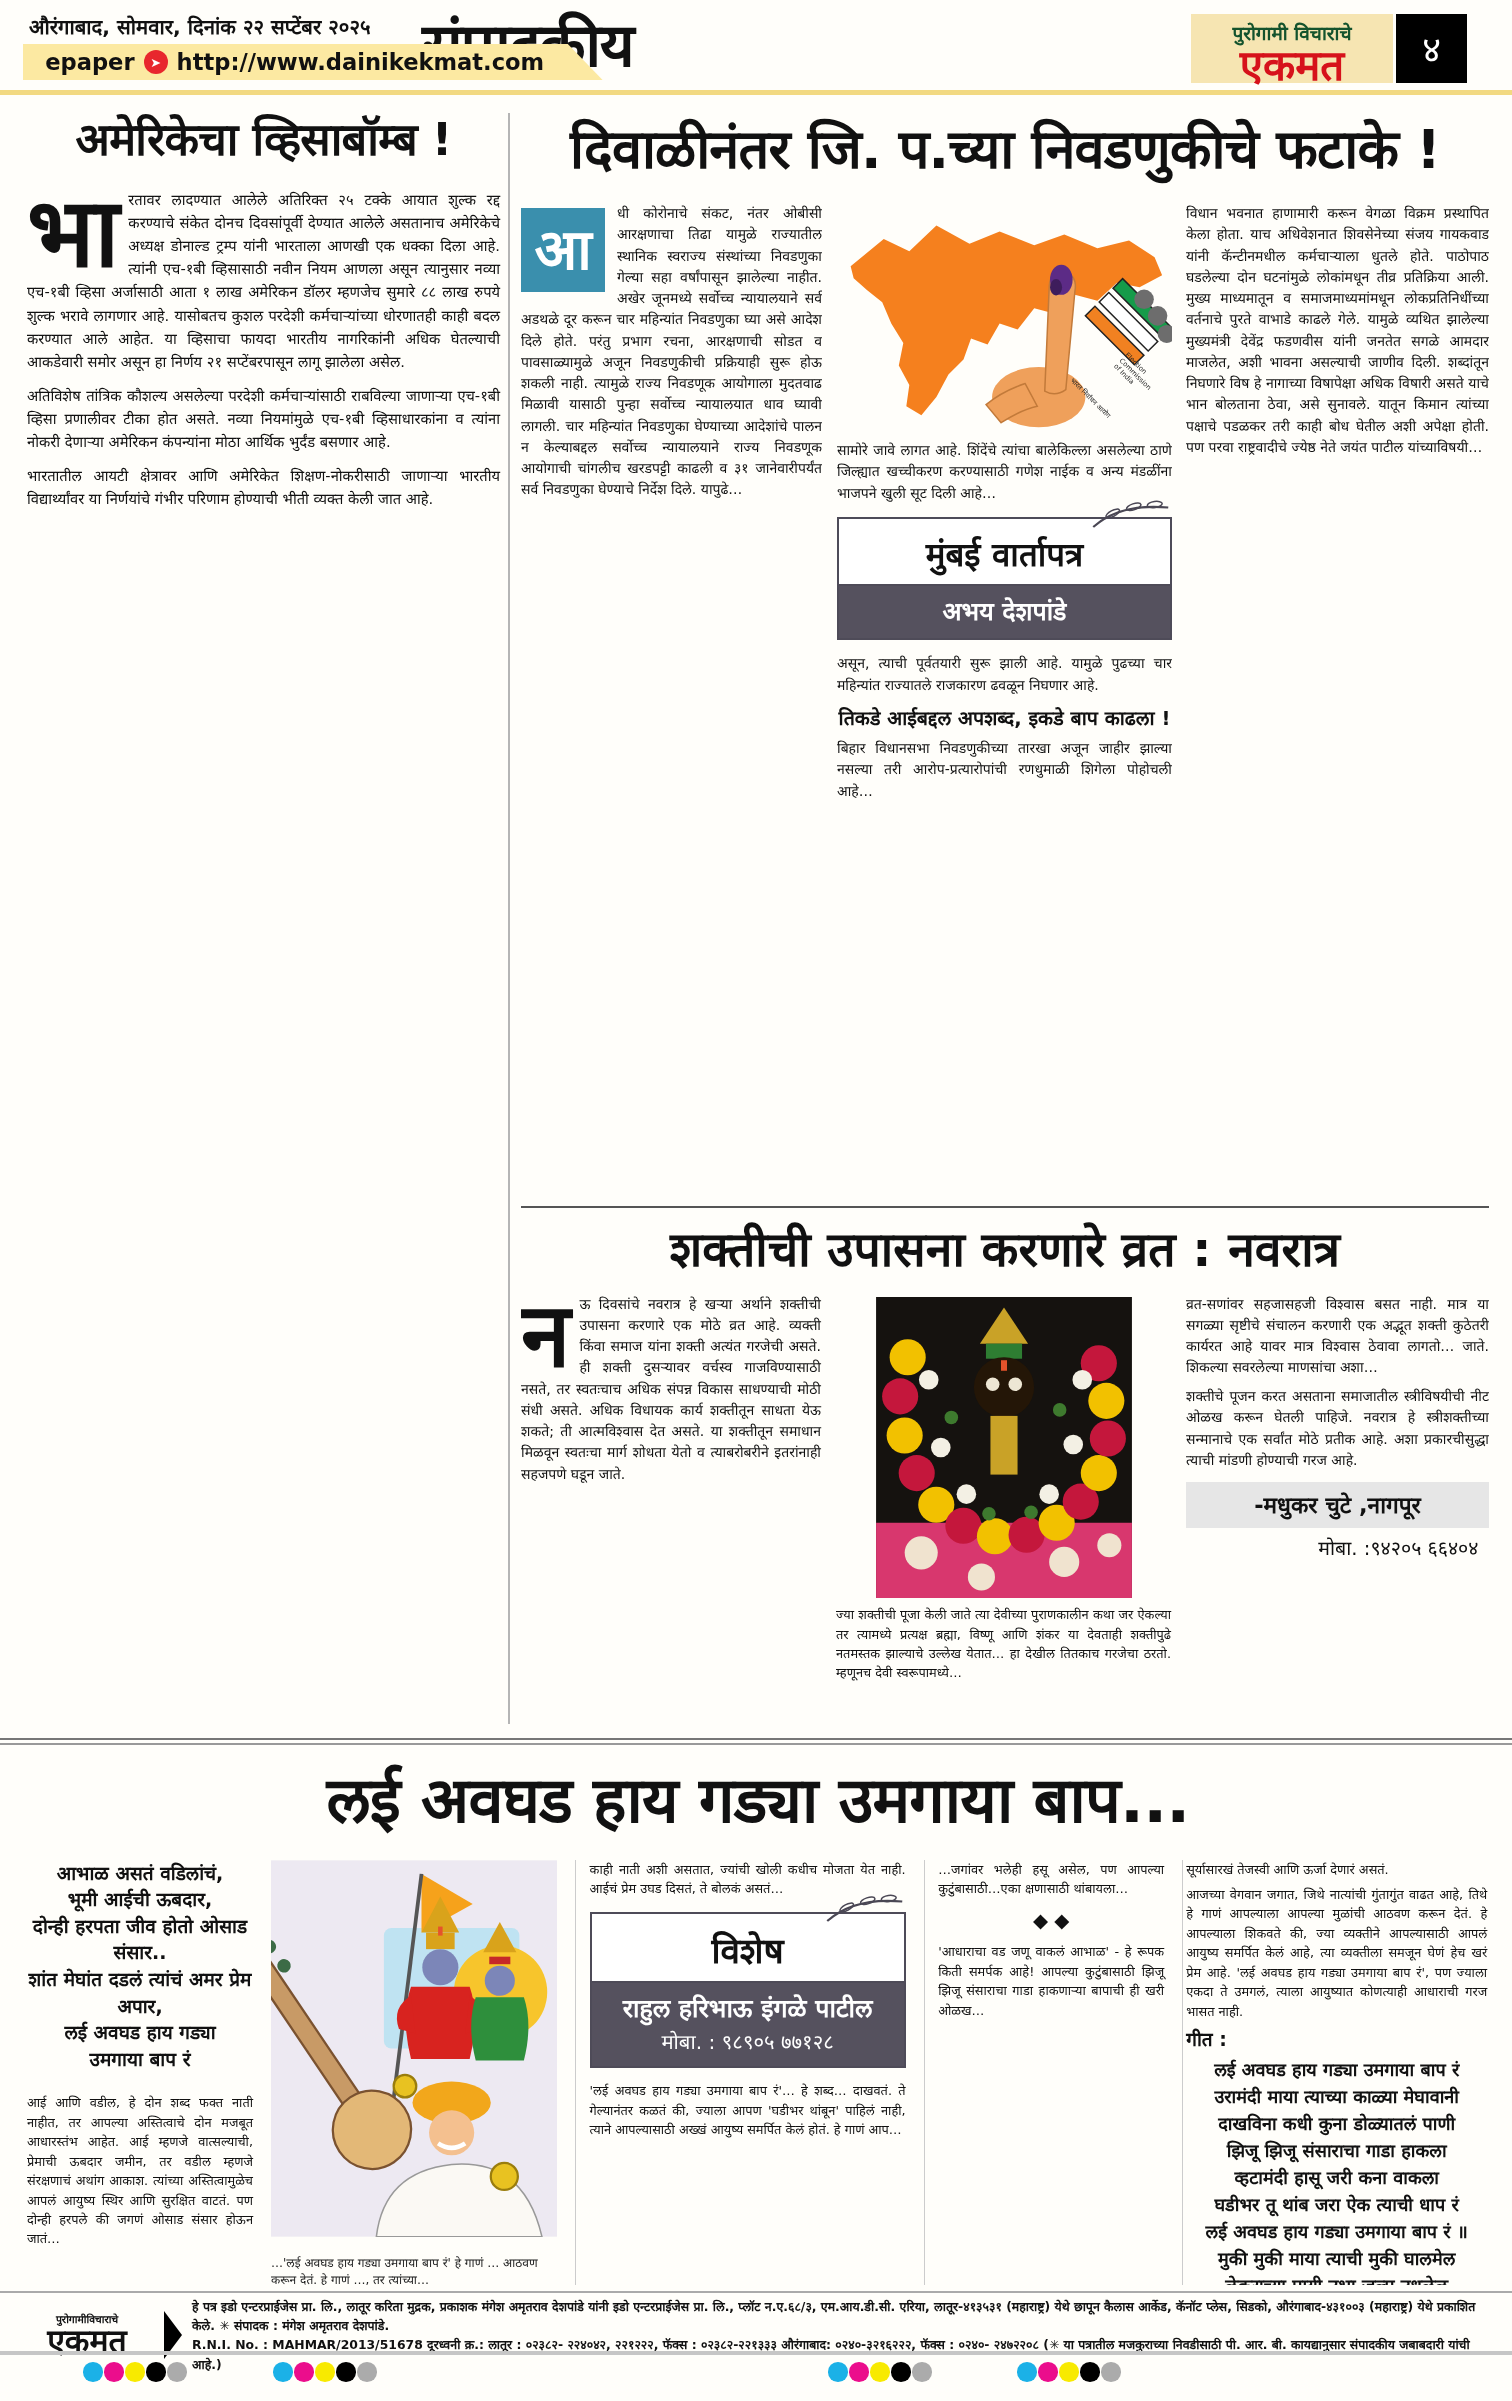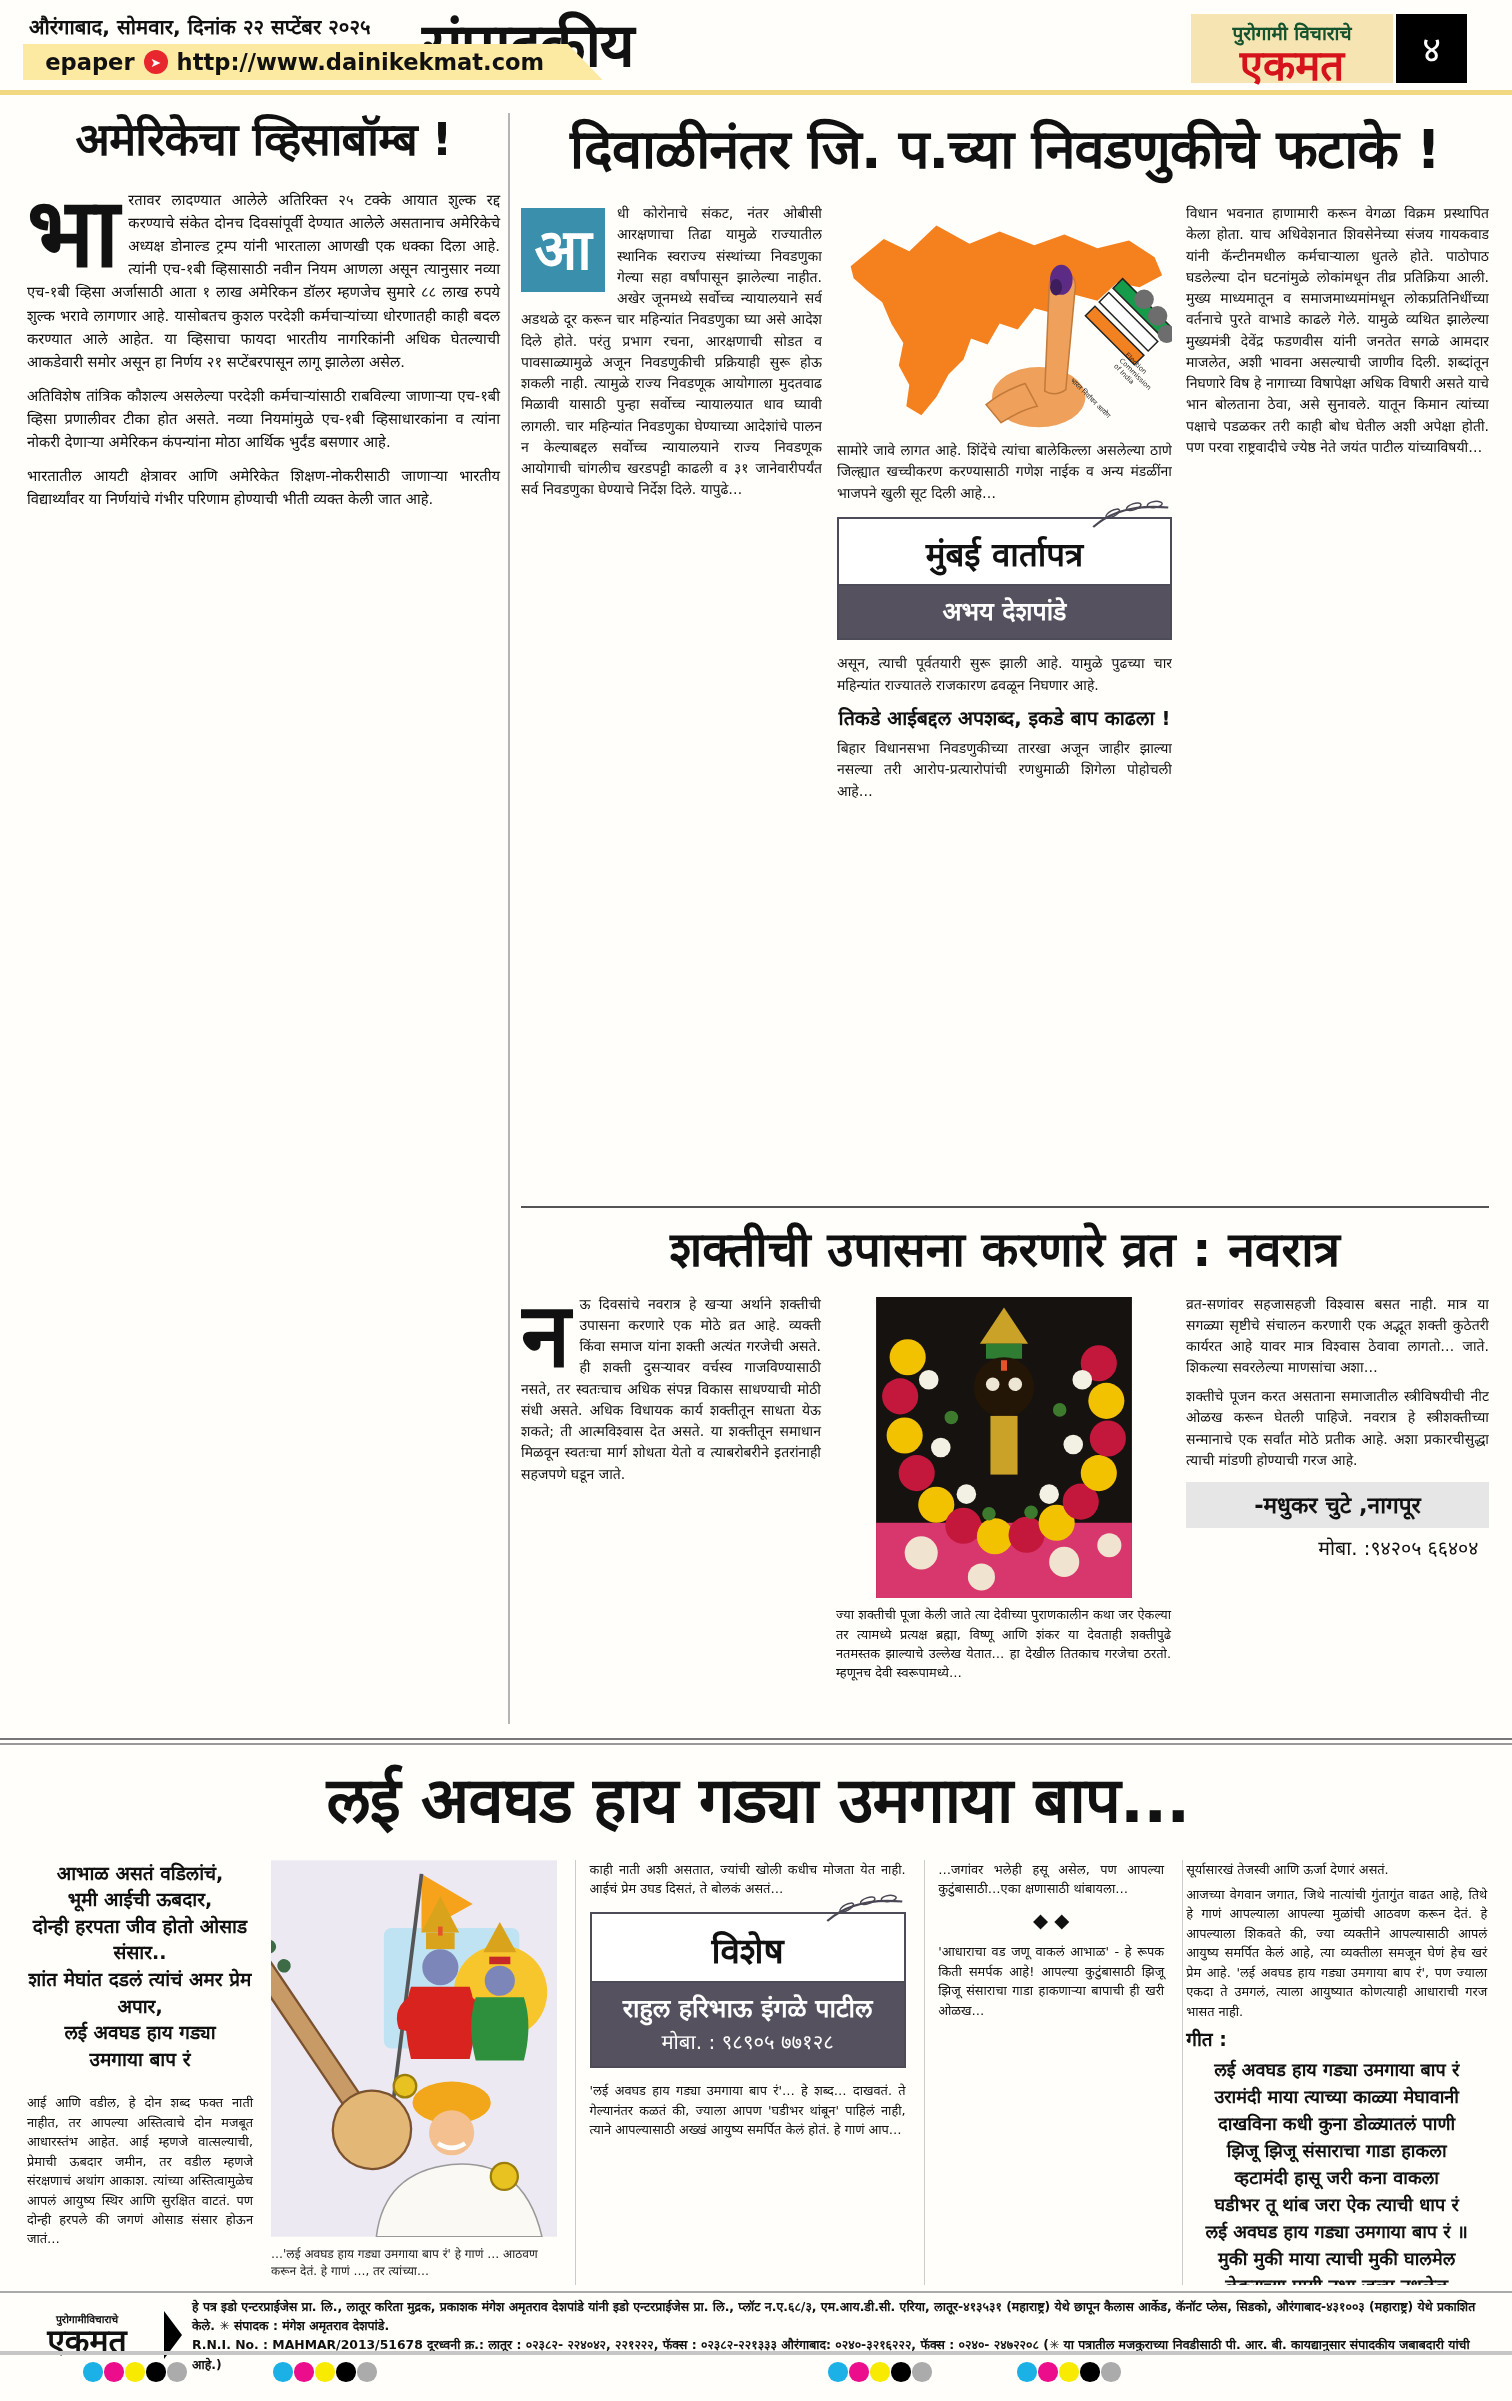--- a/index.html
+++ b/index.html
@@ -70,21 +70,21 @@
   .a4{left:27px;top:1755px;width:1462px;height:531px;}
   .a4 h1{margin:0;font-size:63px;font-weight:900;text-align:center;letter-spacing:-0.8px;}
   .a4cols{display:flex;gap:18px;margin-top:19.6px;height:425px;overflow:hidden;}
   .a4c1{width:226px;} .a4c2{width:286px;}
   .a4c3{width:316px;border-left:0.8px solid #ccc;padding-left:13.6px;}
   .a4c4{width:226px;border-left:0.8px solid #ccc;padding-left:13.6px;}
   .a4c5{width:301px;border-left:0.8px solid #ccc;padding-left:3px;}
   .intro-poem{font-size:19px;font-weight:800;text-align:center;line-height:1.4;margin-bottom:21px;}
   .a4 .body-txt{font-size:12.8px;}
   .a4 .fbox-top{font-size:35px;}
-  .caption-frag{font-size:12px;color:#222;margin-top:5px;}
+  .caption-frag{font-size:12px;color:#222;margin-top:14px;}
   .sep-diam{text-align:center;font-size:19.6px;margin:10.5px 0;}
   .song{font-size:18px;font-weight:800;text-align:center;line-height:1.5;}
   .song-label{text-align:left;font-size:19px;font-weight:800;margin:4.5px 0;}
   
   .footer-rule{left:0;top:2291px;width:1512px;height:1.5px;background:#aaa;}
   .footer{left:21px;top:2297px;width:1470px;display:flex;gap:10.5px;align-items:center;}
   .f-logo{width:132px;text-align:center;line-height:1;}
   .f-tag{font-size:10.5px;font-weight:800;}
   .f-name{font-size:32px;font-weight:900;}
   .f-arrow{width:0;height:0;border-left:18px solid #000;border-top:24px solid transparent;

